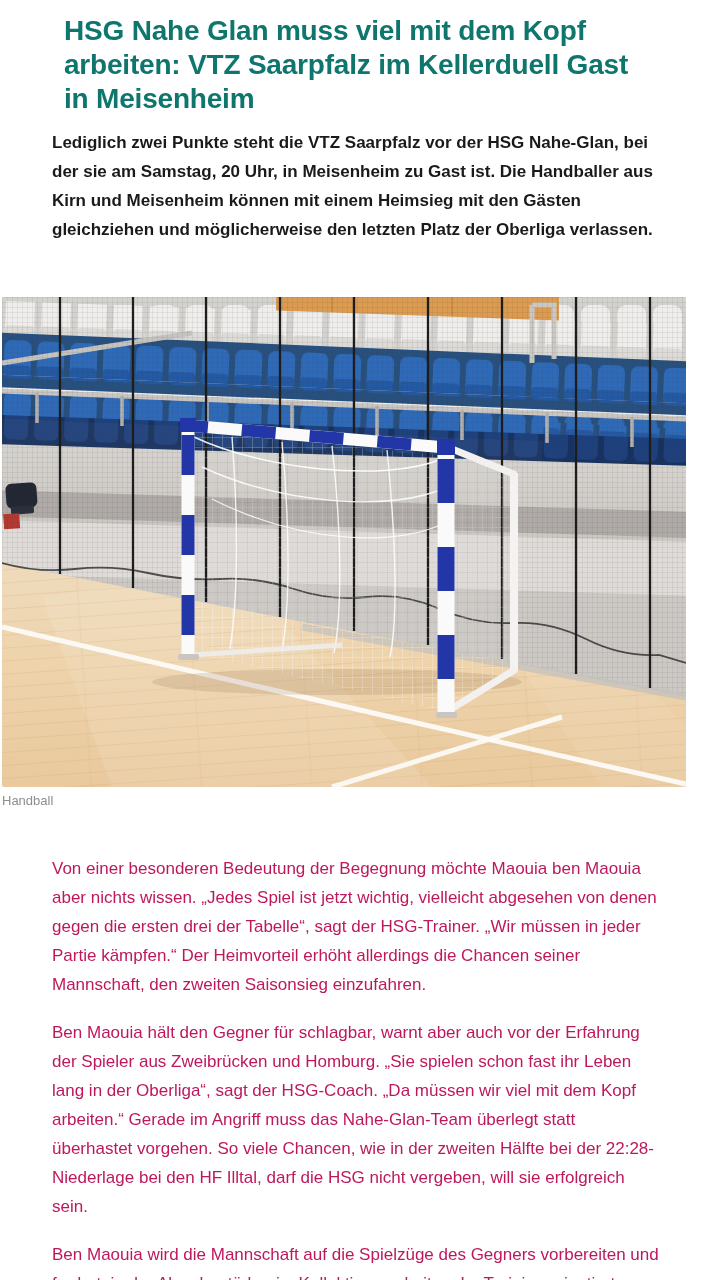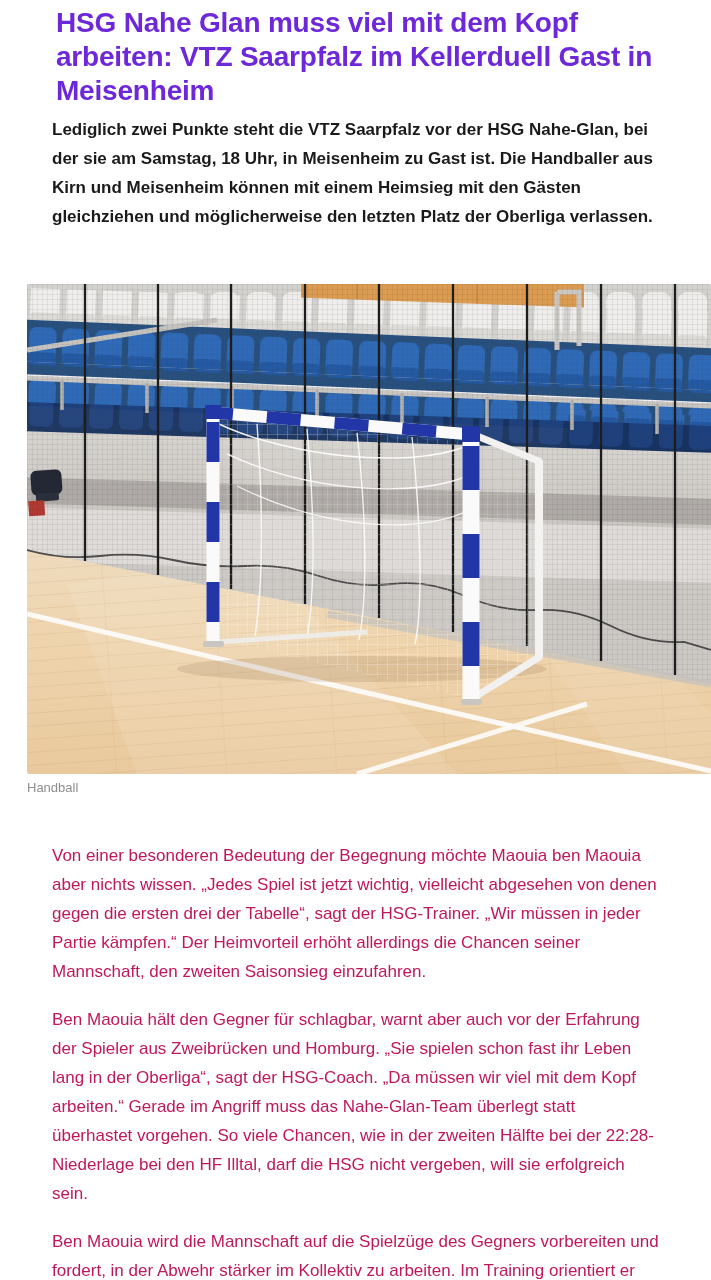--- a/index.html
+++ b/index.html
@@ -11,37 +11,37 @@
     overflow: hidden;
     font-family: "Liberation Sans", "DejaVu Sans", sans-serif;
   }
   .article {
     width: 711px;
   }
   .content {
     padding: 0 51px 0 52px;
   }
   h1.headline {
-    margin: 4px;
+    margin: 12px;
     padding-top: 2px;
     font-size: 28px;
     line-height: 34px;
     font-weight: bold;
-    color: #6d28d9;
+    color: #0f766e;
     letter-spacing: -0.2px;
   }
   p.lead {
     margin: 7px 0 0 0;
     font-size: 17px;
     line-height: 29px;
     font-weight: bold;
     color: #1a1a1a;
   }
   figure.article-figure {
-    margin: 53px 14px 0 27px;
+    margin: 53px 14px 0 2px;
     width: 684px;
   }
   .photo-frame {
     width: 684px;
     height: 490px;
     display: block;
     border-radius: 2px;
     overflow: hidden;
   }
   figcaption.caption {
@@ -60,21 +60,21 @@
     font-weight: normal;
     color: #be185d;
   }
 </style>
 </head>
 <body>
 
 <div class="article">
   <div class="content">
     <h1 class="headline">HSG Nahe Glan muss viel mit dem Kopf arbeiten: VTZ Saarpfalz im Kellerduell Gast in Meisenheim</h1>
-    <p class="lead">Lediglich zwei Punkte steht die VTZ Saarpfalz vor der HSG Nahe-Glan, bei der sie am Samstag, 18 Uhr, in Meisenheim zu Gast ist. Die Handballer aus Kirn und Meisenheim können mit einem Heimsieg mit den Gästen gleichziehen und möglicherweise den letzten Platz der Oberliga verlassen.</p>
+    <p class="lead">Lediglich zwei Punkte steht die VTZ Saarpfalz vor der HSG Nahe-Glan, bei der sie am Samstag, 20 Uhr, in Meisenheim zu Gast ist. Die Handballer aus Kirn und Meisenheim können mit einem Heimsieg mit den Gästen gleichziehen und möglicherweise den letzten Platz der Oberliga verlassen.</p>
   </div>
 
   <figure class="article-figure">
     <svg class="photo-frame" viewBox="0 0 684 490" xmlns="http://www.w3.org/2000/svg" role="img" aria-label="Handball">
       <defs>
         <linearGradient id="floorGrad" x1="0" y1="0" x2="0" y2="1">
           <stop offset="0" stop-color="#eedcbf"></stop>
           <stop offset="0.5" stop-color="#eed3ab"></stop>
           <stop offset="1" stop-color="#e9c99d"></stop>
         </linearGradient>

